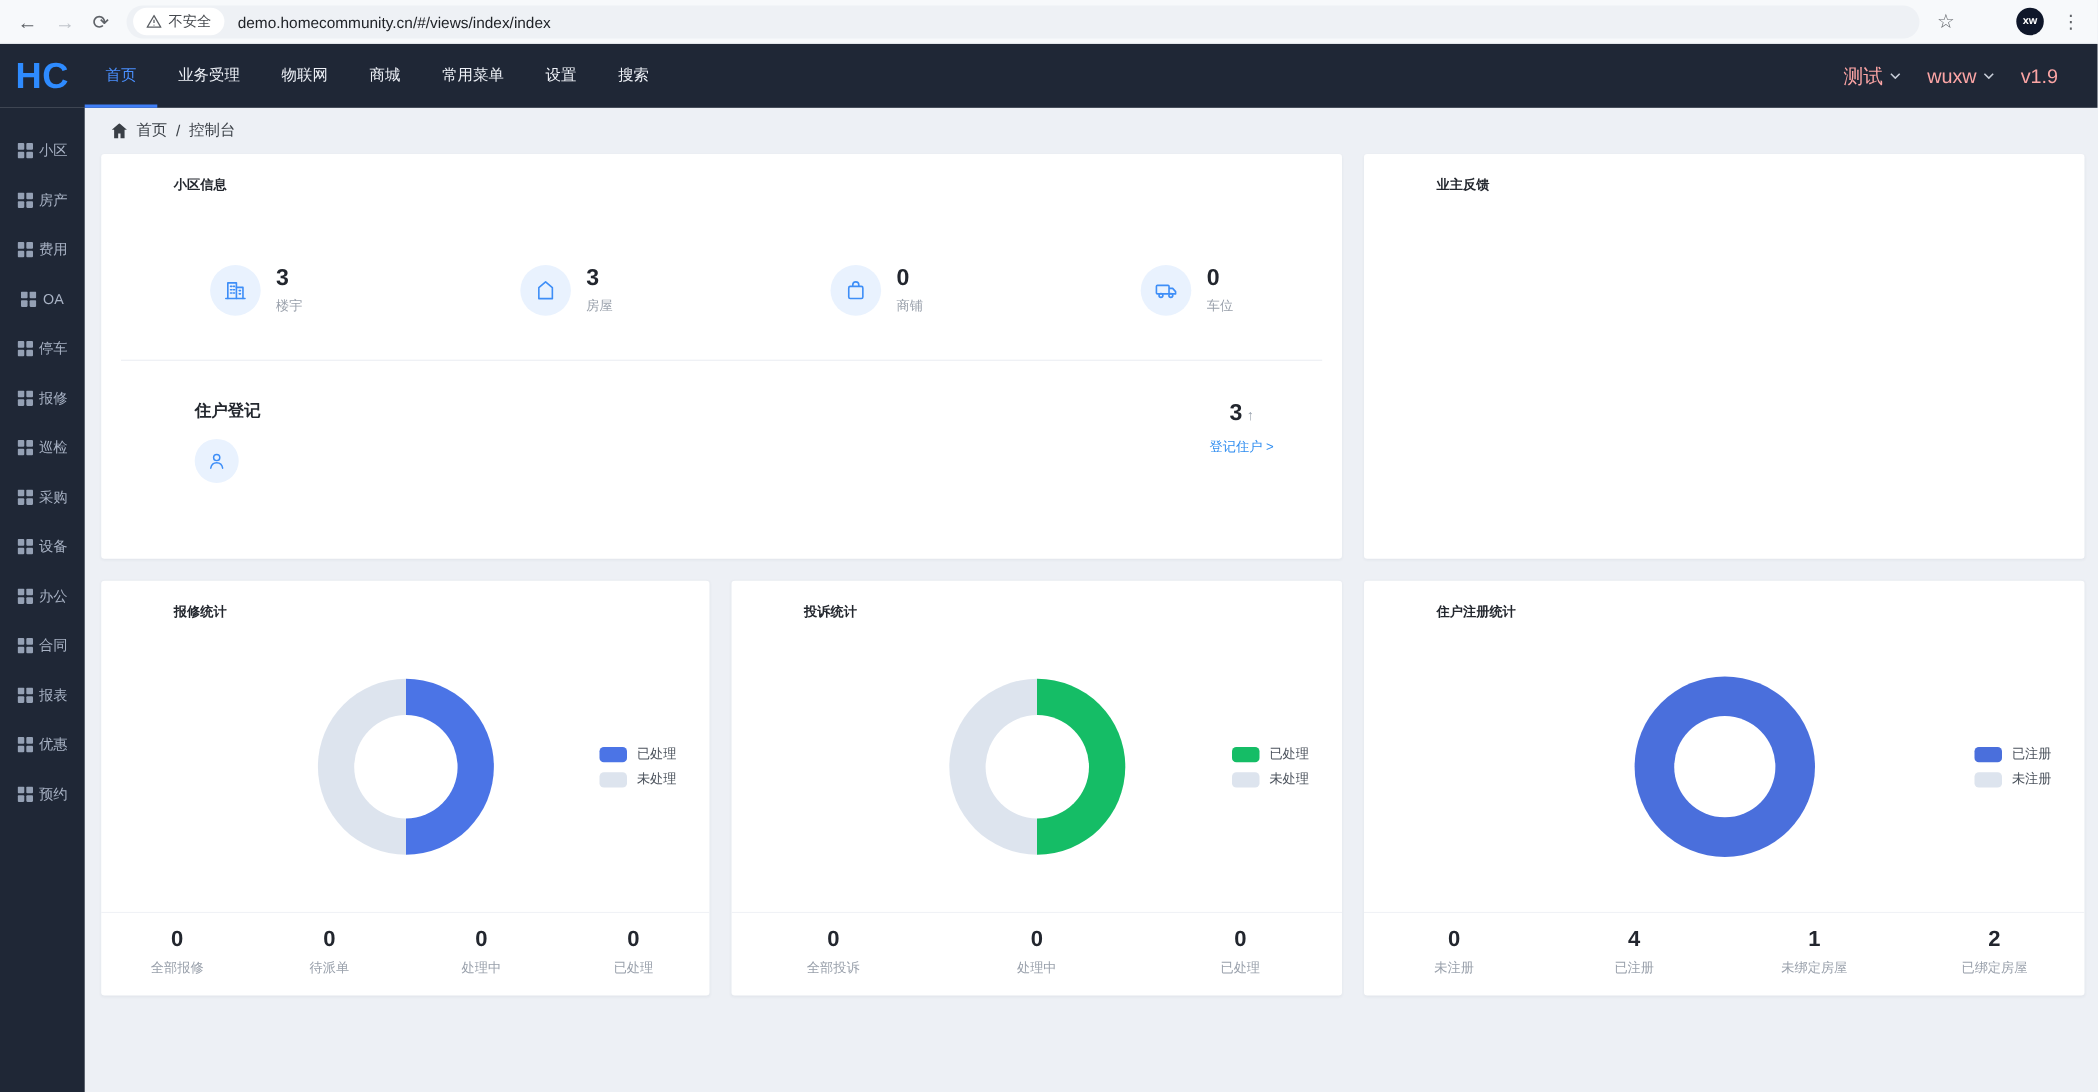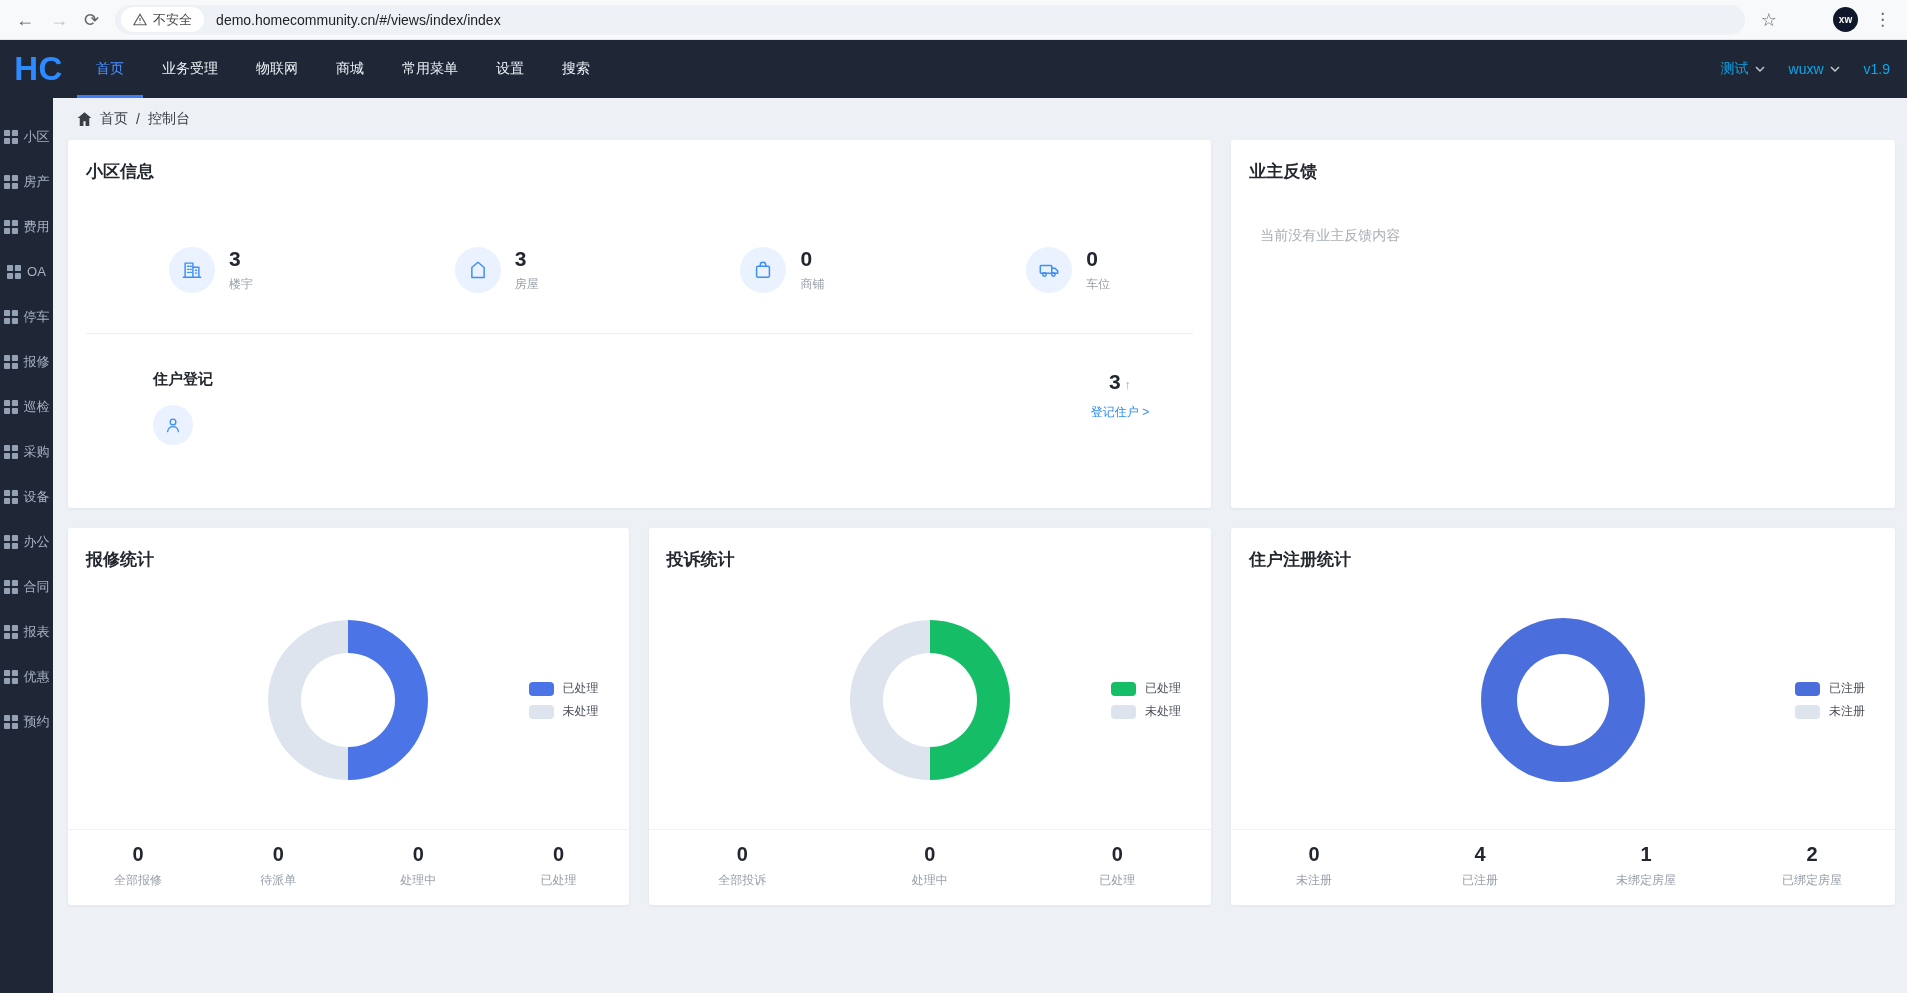--- a/index.html
+++ b/index.html
@@ -23,45 +23,45 @@
 
   
   .topnav { height:58px; background:#1f2736; display:flex; align-items:stretch; }
   .logo { width:77px; display:flex; align-items:center; justify-content:center;
           color:#2e8bff; font-weight:bold; font-size:33px; letter-spacing:.5px; }
   .nav-items { display:flex; }
   .nav-item { display:flex; align-items:center; padding:3px 19px 0; color:#eef1f7; font-size:14px;
               cursor:pointer; border-bottom:3px solid transparent; }
   .nav-item.active { color:#4a90ff; border-bottom-color:#3f7ef7; }
   .topnav-right { margin-left:auto; display:flex; align-items:center; gap:24px;
-                  padding-right:17px; color:#0ea5e9; font-size:14px; }
+                  padding-right:36px; color:#fca5a5; font-size:18px; }
   .drop { display:flex; align-items:center; gap:6px; cursor:pointer; }
 
   
   .shell { display:flex; height:895px; }
-  .sidebar { width:53px; background:#1f2736; padding-top:16px; flex:none; }
+  .sidebar { width:77px; background:#1f2736; padding-top:16px; flex:none; }
   .side-item { height:45px; display:flex; align-items:center; justify-content:center;
                gap:6px; color:#a8b2c4; font-size:13px; cursor:pointer; }
   .side-item svg { flex:none; }
 
   .main { flex:1; overflow:hidden; }
   .breadcrumb { height:42px; display:flex; align-items:center; gap:8px; padding-left:24px;
                 color:#3c4148; font-size:14px; }
   .content { padding:0 12px 0 15px; }
   .row { display:flex; gap:20px; }
   .row2 { margin-top:20px; }
   .card { background:#fff; border-radius:3px; box-shadow:0 1px 3px rgba(31,45,61,.06); }
   .row1 .card { height:368px; }
   .row2 .card { height:377px; display:flex; flex-direction:column; }
   .card-community { flex:1128 1 0; }
   .card-feedback  { flex:655 1 0; }
   .card-repair    { flex:553 1 0; }
   .card-complaint { flex:555 1 0; }
   .card-register  { flex:655 1 0; }
-  .card-title { font-size:17px; font-weight:bold; color:#23272e; padding:20px 18px 0; }
+  .card-title { font-size:12px; font-weight:bold; color:#23272e; padding:20px 18px 0;margin-left:48px; }
   .card-register .card-title { text-align:left; }
 
   
   .stat-grid { display:flex; margin-top:64px; }
   .stat-cell { flex:1; display:flex; justify-content:center; gap:14px; }
   .icon-bubble { width:46px; height:46px; border-radius:50%; background:#e9f2fe;
                  display:flex; align-items:center; justify-content:center; flex:none; }
   .stat-num { font-size:21px; font-weight:bold; color:#22262e; line-height:1.15; }
   .stat-label { font-size:12px; color:#99a0ab; margin-top:5px; }
   .divider { border-top:1px solid #ebeef3; margin:40px 18px 0; }
@@ -361,21 +361,20 @@
               <div class="reg-right">
                 <div class="reg-value"><span>3</span><span class="reg-arrow">↑</span></div>
                 <a class="reg-link">登记住户 &gt;</a>
               </div>
             </div>
           </div>
         </div>
 
         <div class="card card-feedback">
           <div class="card-title">业主反馈</div>
-          <div class="feedback-empty">当前没有业主反馈内容</div>
         </div>
       </div>
 
       <div class="row row2">
         <div class="card card-repair">
           <div class="card-title">报修统计</div>
           <div class="chart-area">
             <div class="donut" style="background: conic-gradient(rgb(75, 116, 230) 0%, rgb(75, 116, 230) 50%, rgb(221, 228, 238) 50%, rgb(221, 228, 238) 100%);"></div>
             <div class="legend">
               <div class="legend-item">

